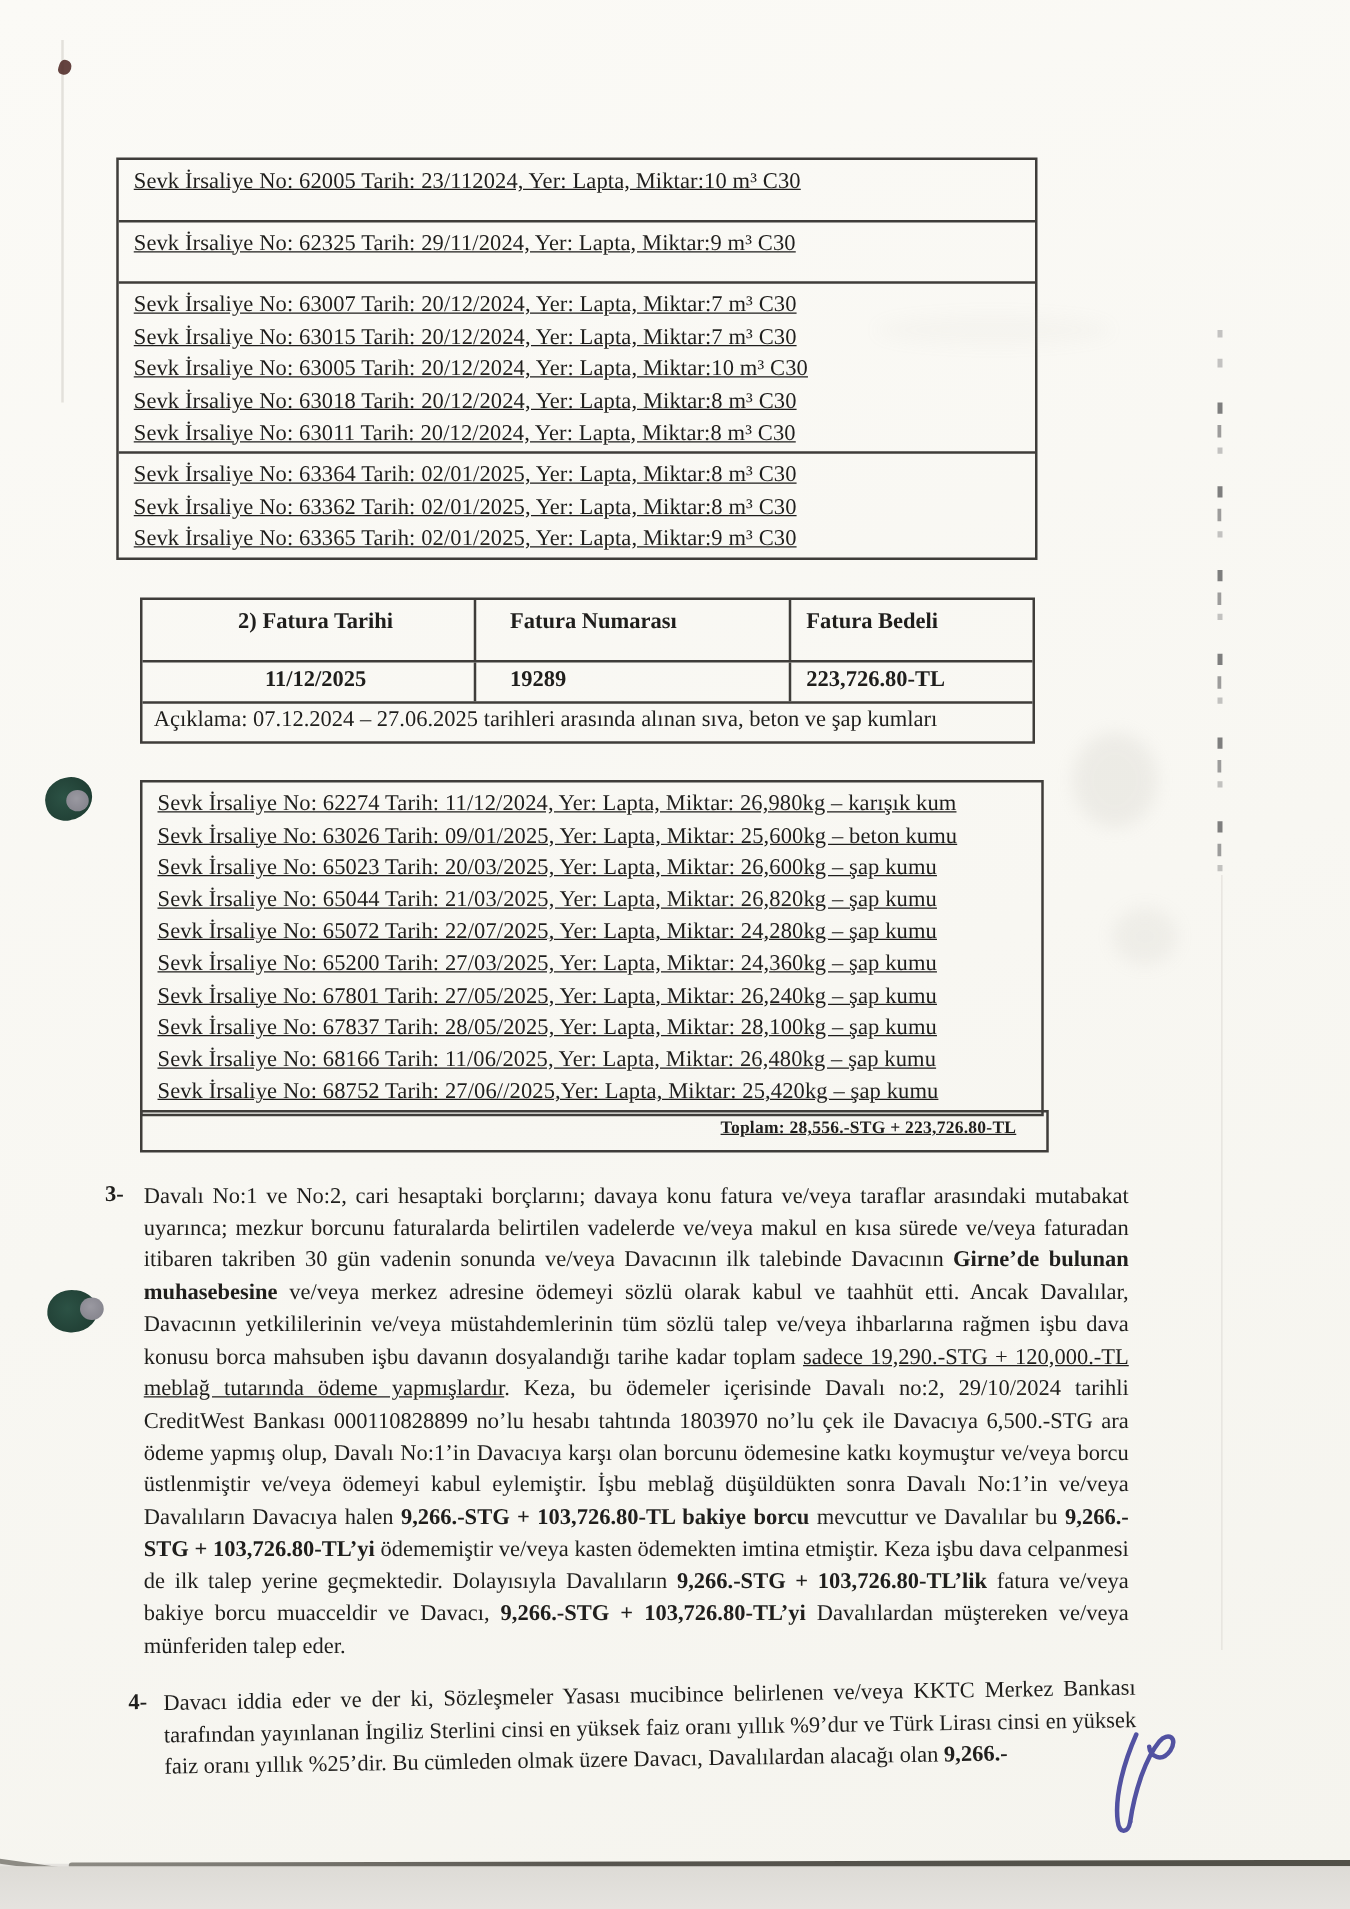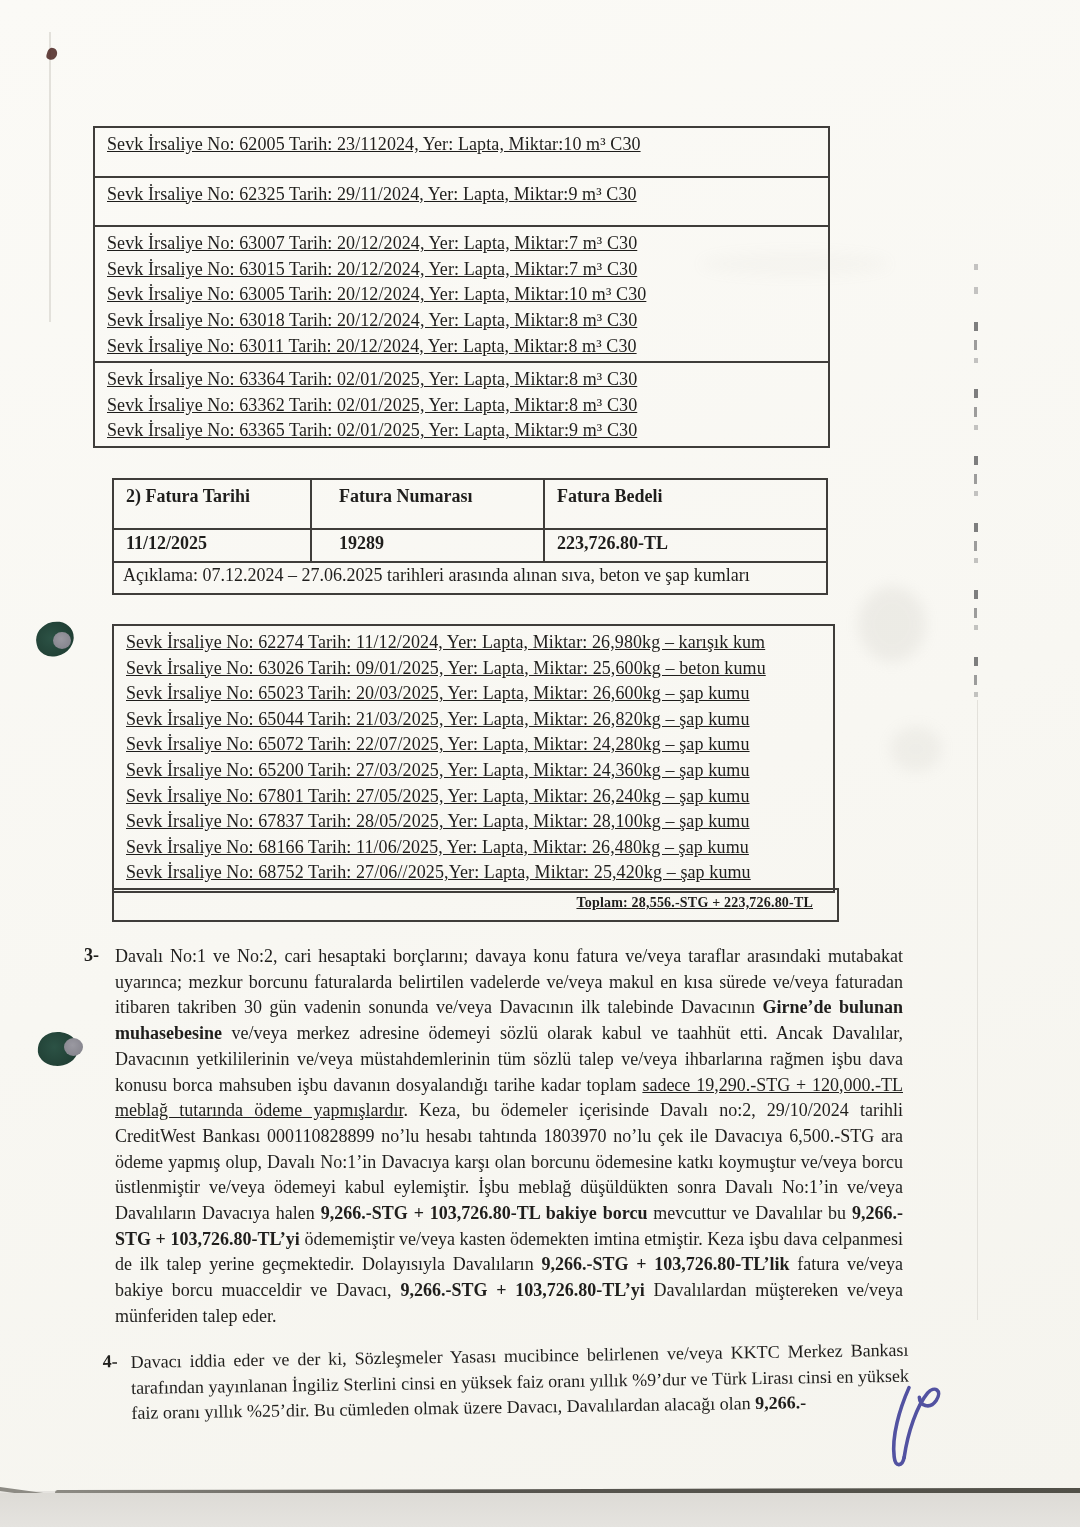--- a/index.html
+++ b/index.html
@@ -58,22 +58,22 @@
   .t1 { left:93px; top:126px; width:737px; }
   .t1 .grp { border-top:2px solid var(--border, #3f3d3a); padding:4px 0 2px 12px; }
   .t1 .grp:first-child { border-top:none; }
   .t1 .grp.tall { padding-bottom:18px; }
 
   .t2 { left:112px; top:478px; width:716px; }
   .t2 .hrow { display:flex; border-bottom:2px solid var(--border, #3f3d3a); height:50px; }
   .t2 .drow { display:flex; border-bottom:2px solid var(--border, #3f3d3a); height:33px; }
   .t2 .c { padding:6px 0 0 12px; font-weight:bold; font-size:18px; }
   .t2 .drow .c { padding-top:3px; }
-  .t2 .c1 { width:198px; border-right:2px solid var(--border, #3f3d3a); }
-  .t2 .c2 { width:233px; border-right:2px solid var(--border, #3f3d3a);padding-left:27px; }
+  .t2 .c1 { width:267px; border-right:2px solid var(--border, #3f3d3a);text-align:center; }
+  .t2 .c2 { width:252px; border-right:2px solid var(--border, #3f3d3a);padding-left:27px; }
   .t2 .c3 { flex:1; }
   .t2 .arow { height:30px; font-size:18px; padding:2px 0 0 9px; white-space:nowrap; }
 
   .t3 { left:112px; top:596px; width:723px; padding:4px 0 5px 12px;margin-top:28px; }
 
   .toplam-box { left:112px; top:888px; width:727px; height:34px; text-align:right; padding:3px 24px 0 0; }
   .toplam-box .tot { font-weight:bold; font-size:14px; text-decoration:underline; letter-spacing:.2px; }
 
   
   .para { position:absolute; }

